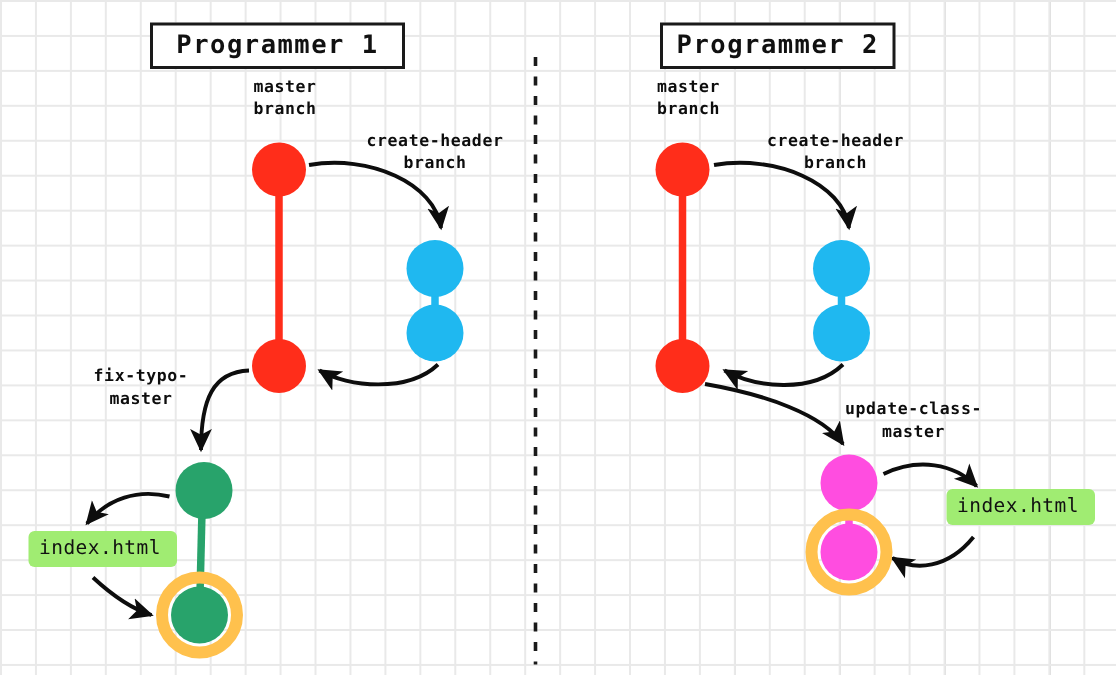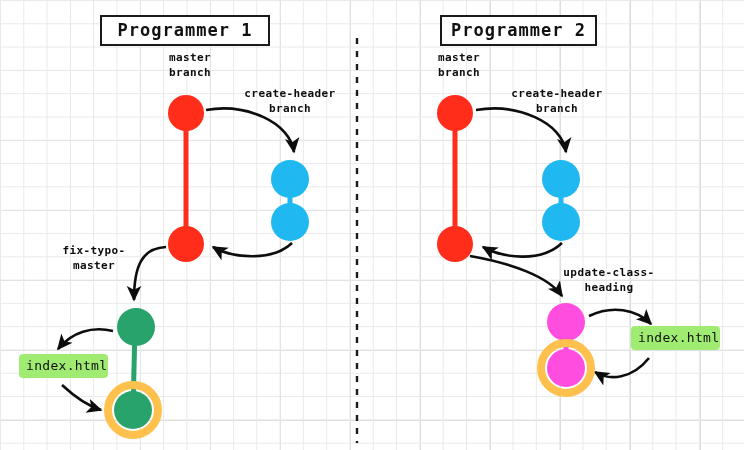--- a/index.html
+++ b/index.html
@@ -43,21 +43,21 @@
     letter-spacing:0.4px;
     white-space:pre;
     text-align:center;
   }
   .filebox{
     position:absolute;
     background:#a0ec72;
     color:#111;
     font-size:13px;
     letter-spacing:0.3px;
-    padding:4px 1px 5px 7px;
+    padding:4px 11px 5px 7px;
     border-radius:4px;
     white-space:pre;
   }
 </style>
 </head>
 <body>
 
 <div id="canvas">
 
   <svg class="layer">
@@ -132,17 +132,17 @@
 
   <div class="filebox" style="left:19px;top:354px;">index.html</div>
 
   <div class="lbl" style="left:424px;top:50px;width:70px;">master
 branch</div>
 
   <div class="lbl" style="left:498px;top:86px;width:118px;">create-header
 branch</div>
 
   <div class="lbl" style="left:547px;top:265px;width:124px;">update-class-
-heading</div>
+master</div>
 
   <div class="filebox" style="left:631px;top:326px;">index.html</div>
 
 </div>
 
 </body></html>

